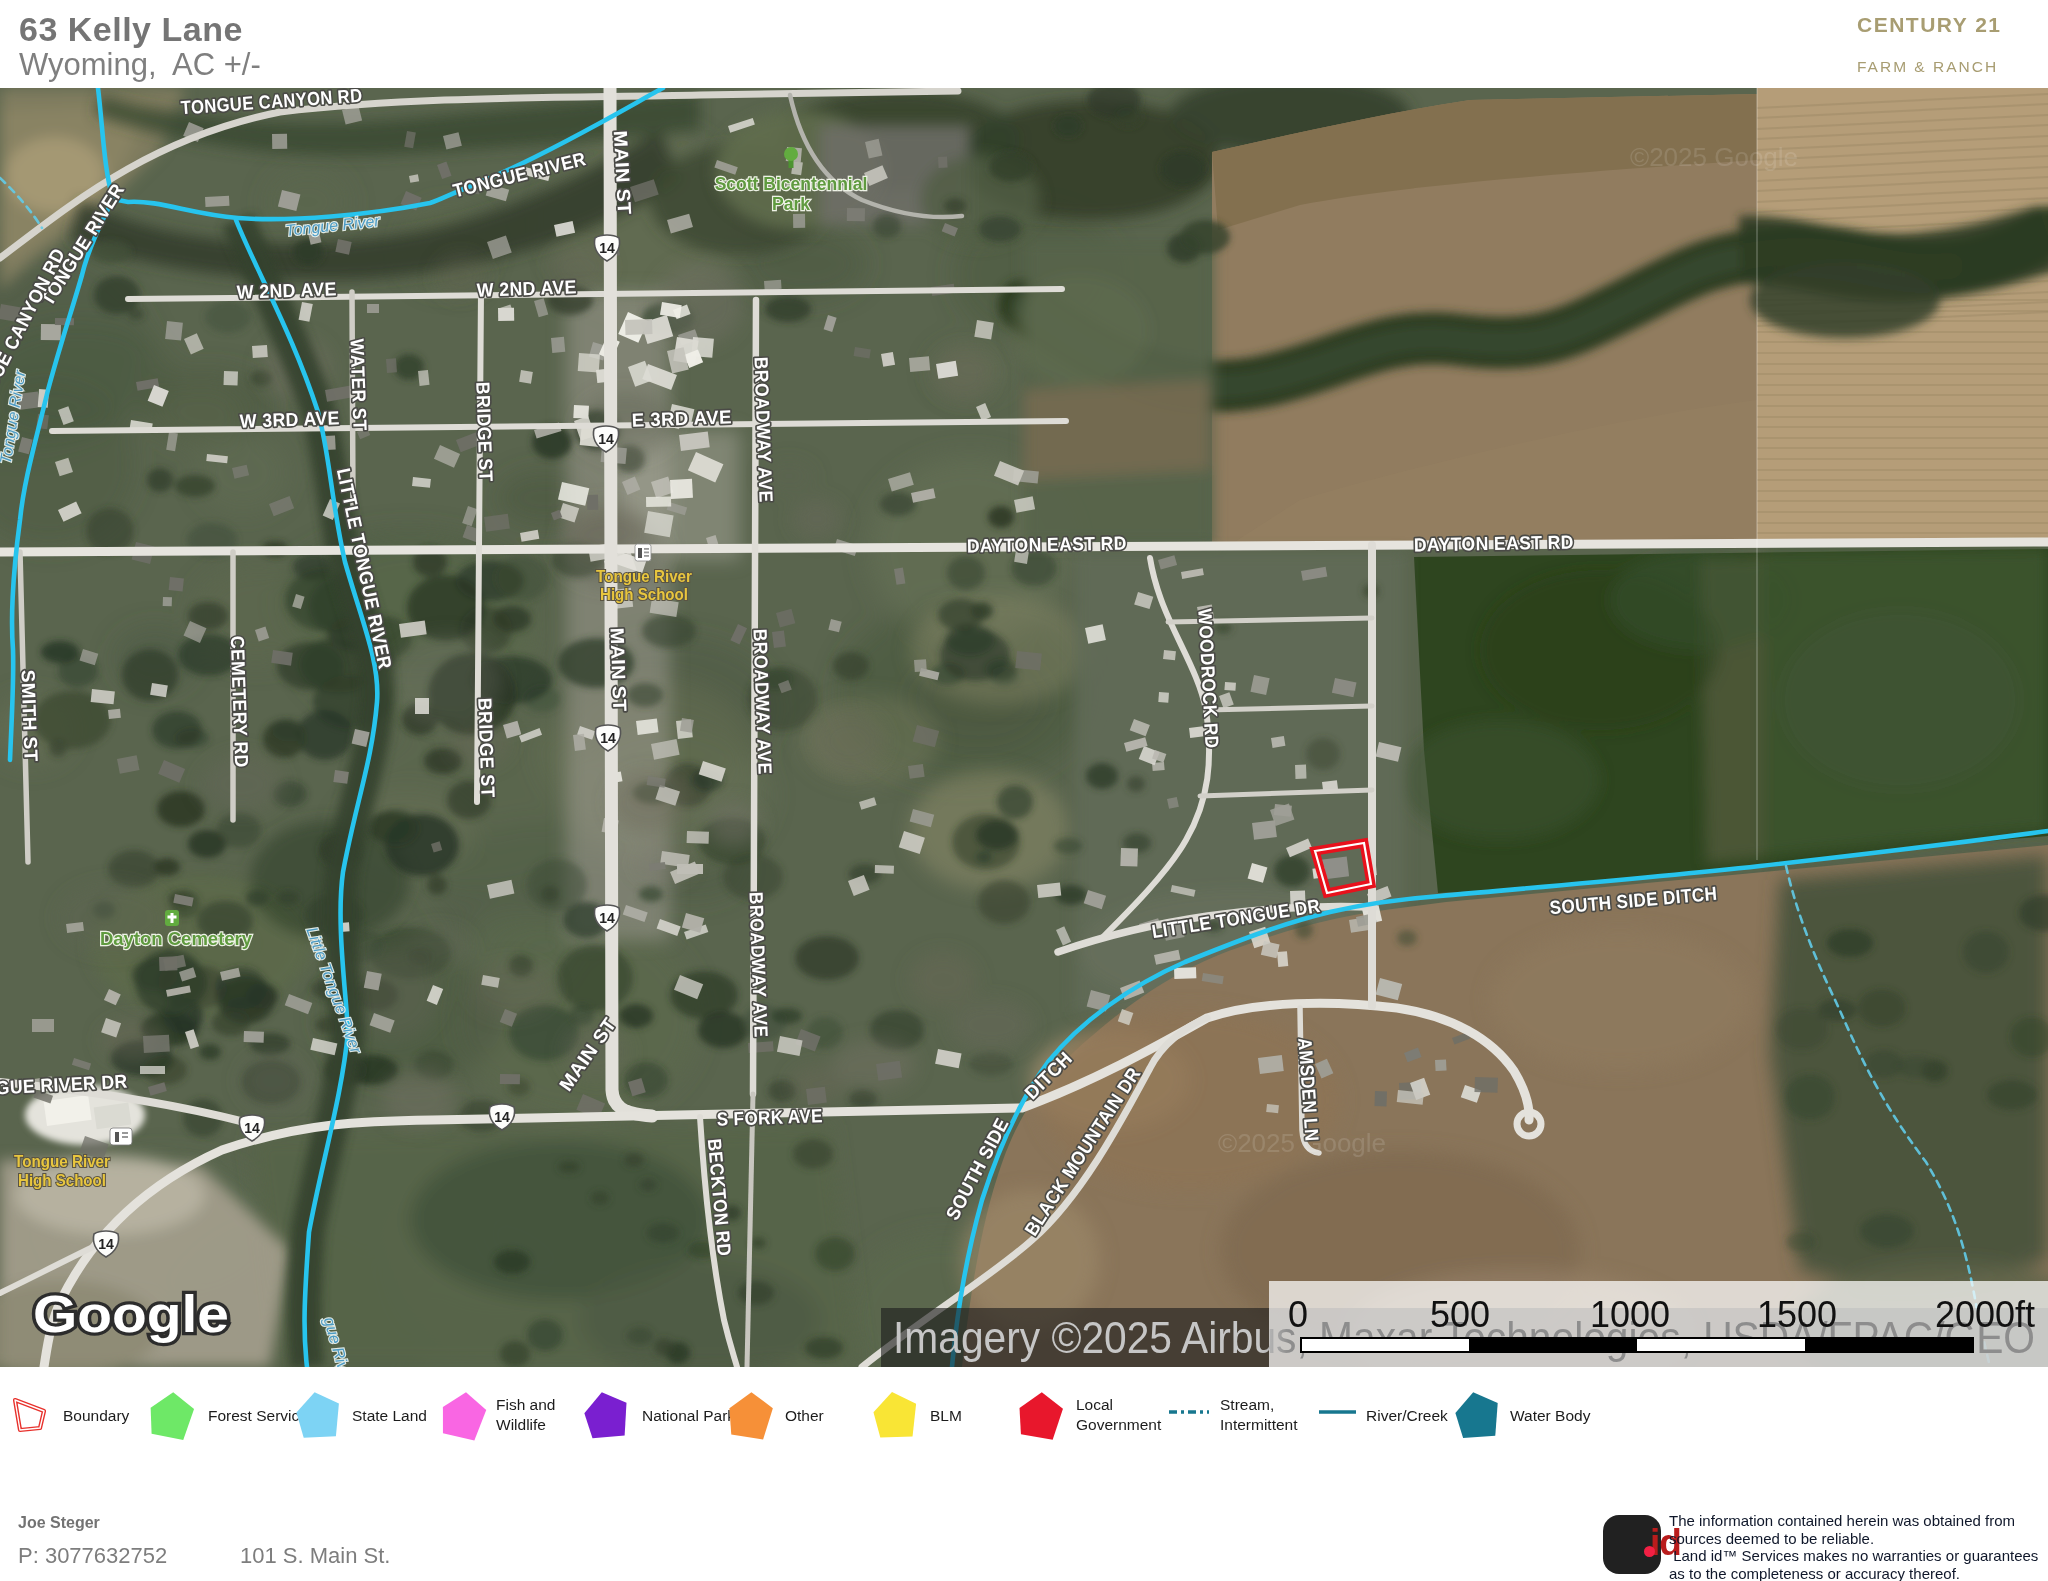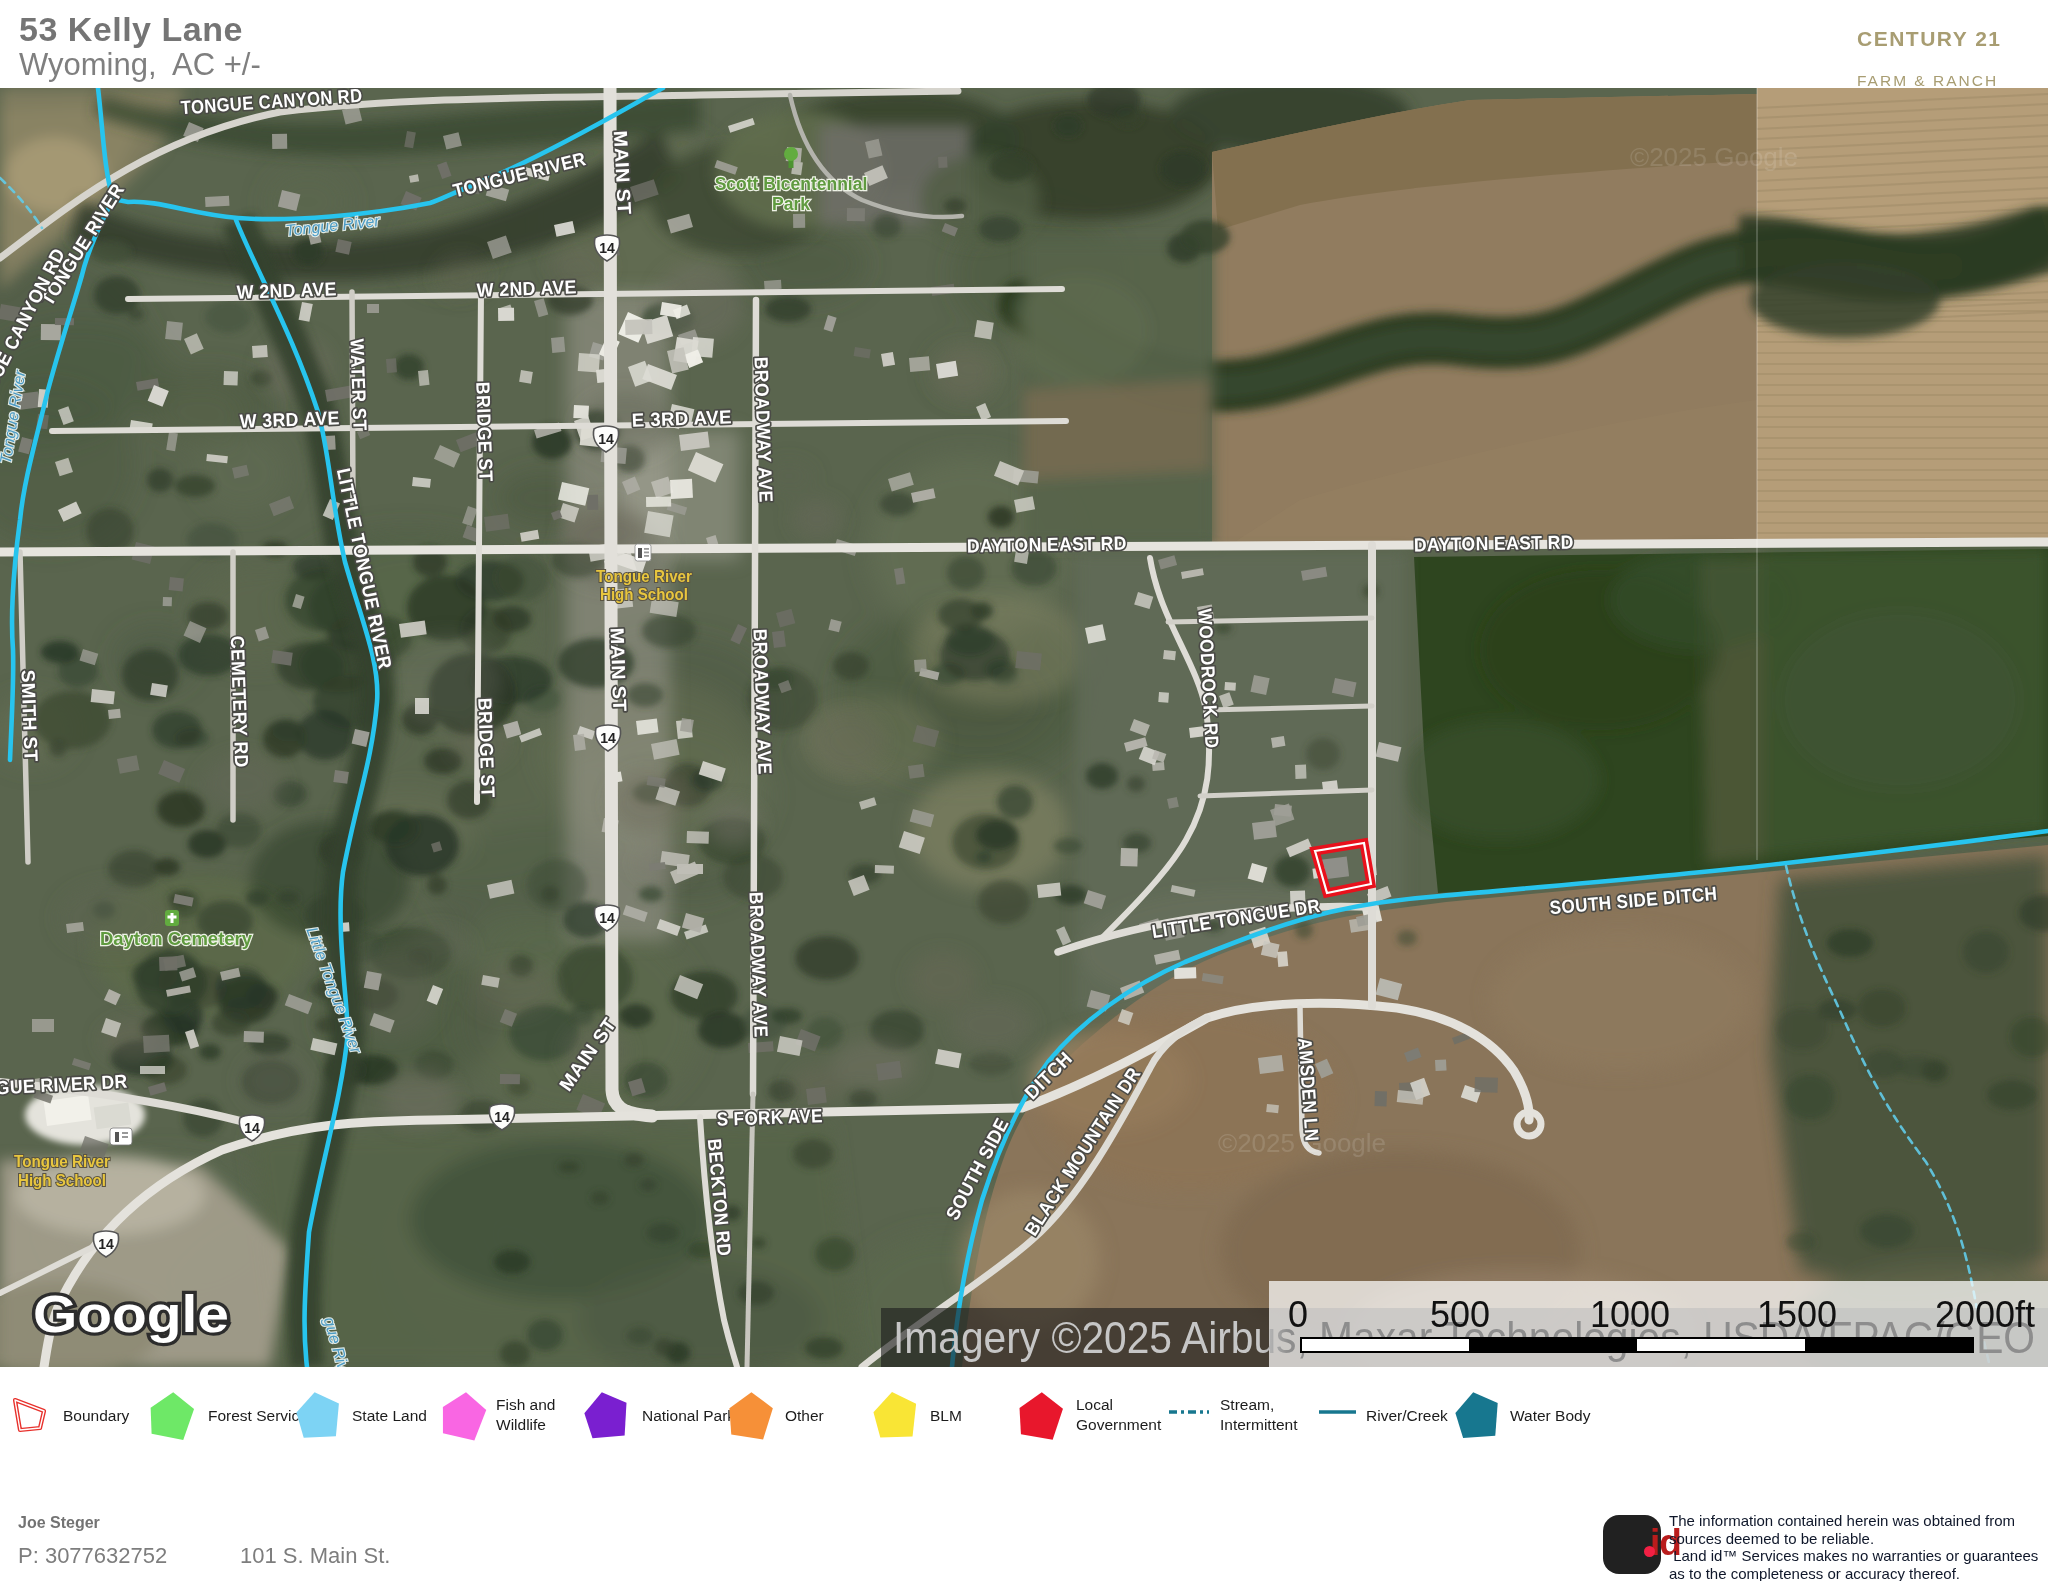--- a/index.html
+++ b/index.html
@@ -5,25 +5,25 @@
 body{width:2048px;height:1581px;position:relative;overflow:hidden;font-family:"Liberation Sans",sans-serif;}
 text{font-family:"Liberation Sans",sans-serif;}
 .rl{fill:#ffffff;font-weight:bold;stroke:#4a4a46;stroke-width:3.4;paint-order:stroke;stroke-linejoin:round;letter-spacing:0.4px}
 .wl{fill:#4d9fcb;font-style:italic;stroke:#e9f2ef;stroke-width:2.2;paint-order:stroke;opacity:0.95}
 .gl{fill:#5f9a3f;font-weight:bold;stroke:#eef2e6;stroke-width:2.4;paint-order:stroke}
 .yl{fill:#e8c63e;font-weight:bold;stroke:#5a5443;stroke-width:2.2;paint-order:stroke}
 .lg{fill:#1c1c1c;font-size:15.5px}
 </style></head>
 <body>
 
-<div style="position:absolute;left:19px;top:10px;font-size:34px;font-weight:bold;color:#757575;letter-spacing:0.5px">53 Kelly Lane</div>
+<div style="position:absolute;left:19px;top:10px;font-size:34px;font-weight:bold;color:#757575;letter-spacing:0.5px">63 Kelly Lane</div>
 
 <div style="position:absolute;left:19px;top:47px;font-size:31px;color:#7f7f7f">Wyoming,&nbsp; AC +/-</div>
 
-<div style="position:absolute;left:1857px;top:28px;width:190px;line-height:1">
+<div style="position:absolute;left:1857px;top:14px;width:190px;line-height:1">
   <div style="font-size:21px;font-weight:bold;color:#a89d72;letter-spacing:1.5px">CENTURY 21</div>
   <div style="font-size:15.5px;color:#a89d72;letter-spacing:2px;margin-top:24px">FARM &amp; RANCH</div>
   <div style="font-size:12.5px;color:#b0a67e;margin-top:15px">BHJ Realty, Inc.</div>
 </div>
 
 <svg width="2048" height="1581" viewBox="0 0 2048 1581" style="position:absolute;left:0;top:0">
     <defs>
 <filter id="b4" x="-40%" y="-40%" width="180%" height="180%">
         <feGaussianBlur stdDeviation="3"></feGaussianBlur>
       </filter>

